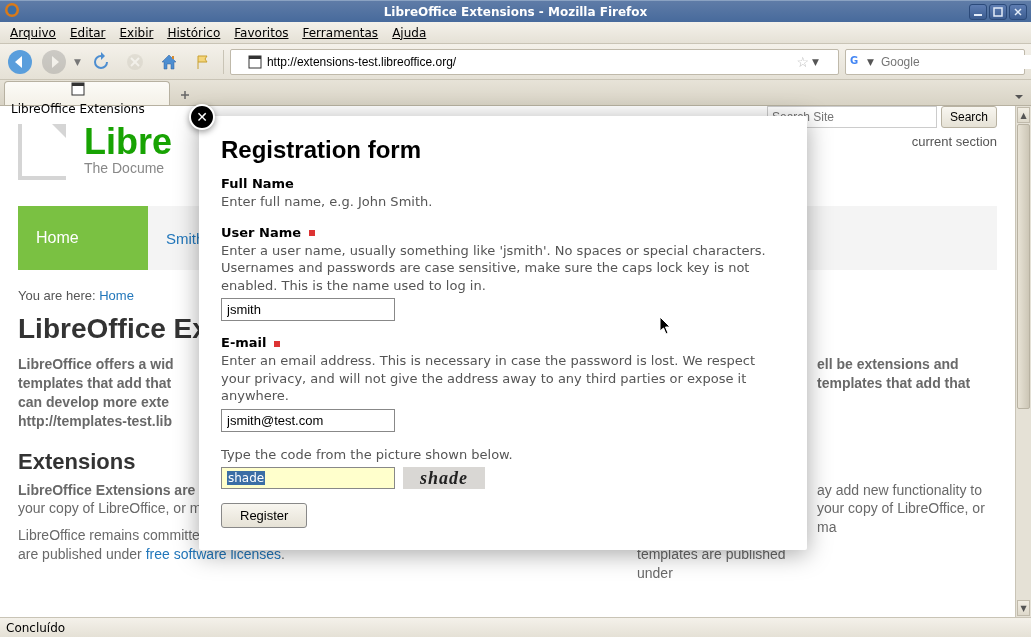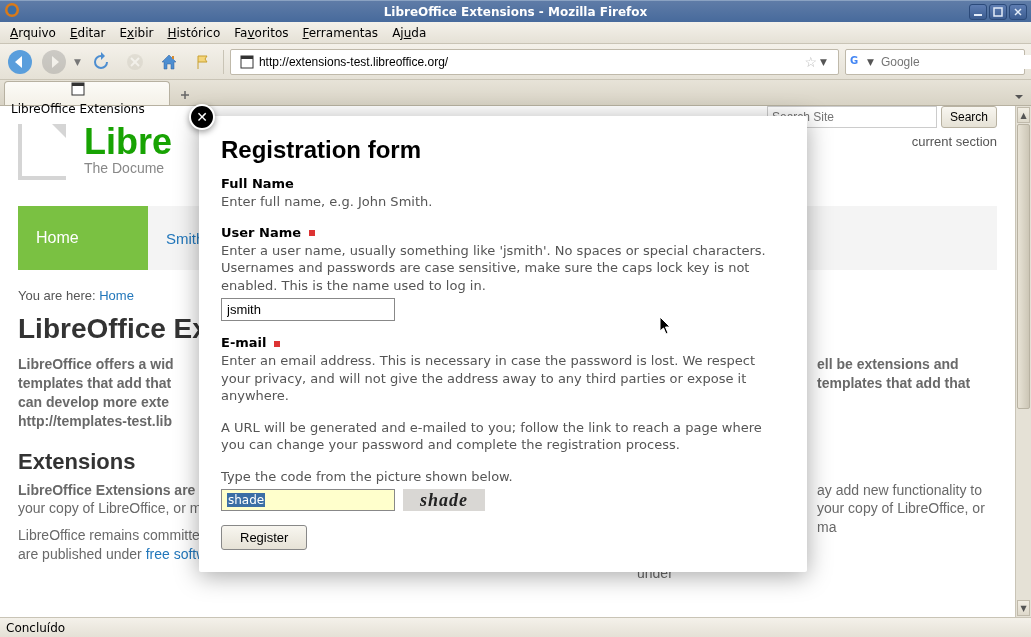--- a/index.html
+++ b/index.html
@@ -6,28 +6,28 @@
 body { font-family: "DejaVu Sans", Arial, sans-serif; font-size: 12px; background: #eae6df; width: 1031px; height: 637px; overflow: hidden; position: relative; }
 
 
 .titlebar { height: 22px; background: linear-gradient(#5f7ca7, #476a9c); display: flex; align-items: center; justify-content: center; position: relative; border-top: 1px solid #8aa2c2; }
 .titlebar-text { color: #fff; font-weight: bold; font-size: 12px; }
 .titlebar-left { position: absolute; left: 4px; display: flex; align-items: center; }
 .titlebar-right { position: absolute; right: 4px; display: flex; gap: 2px; }
 .win-btn { width: 18px; height: 16px; background: linear-gradient(#5e7db2, #3c5d91); border: 1px solid #2b4a7a; border-radius: 3px; display: flex; align-items: center; justify-content: center; color: #e4edf9; font-size: 10px; font-weight: bold; cursor: pointer; }
 
 .menubar { height: 22px; background: linear-gradient(#f4f1ea, #e5e1d6); border-bottom: 1px solid #c9c4b6; display: flex; align-items: center; padding: 0 4px; gap: 2px; }
-.menu-item { padding: 2px 6px; cursor: pointer; }
+.menu-item { padding: 2px 6px; cursor: pointer; text-decoration: underline; }
 .menu-item u { text-decoration: underline; }
 
 .toolbar { height: 36px; background: linear-gradient(#f4f1ea, #e5e1d6); border-bottom: 1px solid #c9c4b6; display: flex; align-items: center; padding: 0 6px; gap: 6px; }
 .nav-btn { width: 28px; height: 28px; display: flex; align-items: center; justify-content: center; border-radius: 3px; }
 .nav-btn.disabled svg { opacity: 0.35; }
 .tb-sep { width: 1px; height: 24px; background: #c9c4b6; }
-.urlbar { flex: 1; height: 26px; background: #fff; border: 1px solid #bfb9aa; border-radius: 2px; display: flex; align-items: center; padding: 0 8px; }
+.urlbar { flex: 1; height: 26px; background: #fff; border: 1px solid #bfb9aa; border-radius: 2px; display: flex; align-items: center; padding: 0 16px; }
 .urlbar input { flex: 1; border: none; outline: none; font-size: 12px; padding: 0 4px; background: transparent; }
 .fav-icon { width: 16px; height: 16px; display: flex; align-items: center; justify-content: center; }
 .searchbar { width: 180px; height: 26px; background: #fff; border: 1px solid #bfb9aa; border-radius: 2px; display: flex; align-items: center; padding: 0 4px; }
 .searchbar input { flex: 1; border: none; outline: none; font-size: 12px; padding: 0 4px; color: #888; }
 
 .tabstrip { height: 26px; background: linear-gradient(#e7e3d8, #d8d3c5); display: flex; align-items: flex-end; padding: 0 4px; border-bottom: 1px solid #b7b1a1; }
 .tab { height: 24px; background: linear-gradient(#fcfbf7,#f4f1e8); border: 1px solid #b7b1a1; border-bottom: none; border-radius: 4px 4px 0 0; display: flex; align-items: center; padding: 0 24px 0 6px; gap: 6px; max-width: 240px; flex-direction: column; }
 .tab-new { width: 22px; height: 20px; display: flex; align-items: center; justify-content: center; margin-left: 4px; cursor: pointer; color: #555; }
 .tab-list-btn { margin-left: auto; width: 16px; height: 16px; display: flex; align-items: center; justify-content: center; cursor: pointer; }
 
@@ -285,25 +285,23 @@
 
   <div class="field">
     <div class="field-label"><span>User Name</span> <span class="req"></span></div>
     <div class="field-help">Enter a user name, usually something like 'jsmith'. No spaces or special characters. Usernames and passwords are case sensitive, make sure the caps lock key is not enabled. This is the name used to log in.</div>
     <input type="text" value="jsmith" style="">
   </div>
 
   <div class="field">
     <div class="field-label"><span>E-mail</span> <span class="req"></span></div>
     <div class="field-help">Enter an email address. This is necessary in case the password is lost. We respect your privacy, and will not give the address away to any third parties or expose it anywhere.</div>
-  </div>
-
-  <div class="field">
-    <div class="field-help">A URL will be generated and e-mailed to you; follow the link to reach a page where you can change your password and complete the registration process.</div>
-  </div>
+    <input type="text" value="jsmith@test.com" style="">
+  </div>
+
 
   <div class="field">
     <div class="field-help">Type the code from the picture shown below.</div>
     <div class="captcha-row">
       <div class="captcha-input"><span class="sel">shade</span></div>
       <div class="captcha-img">shade</div>
     </div>
   </div>
 
   <button class="register">Register</button>

